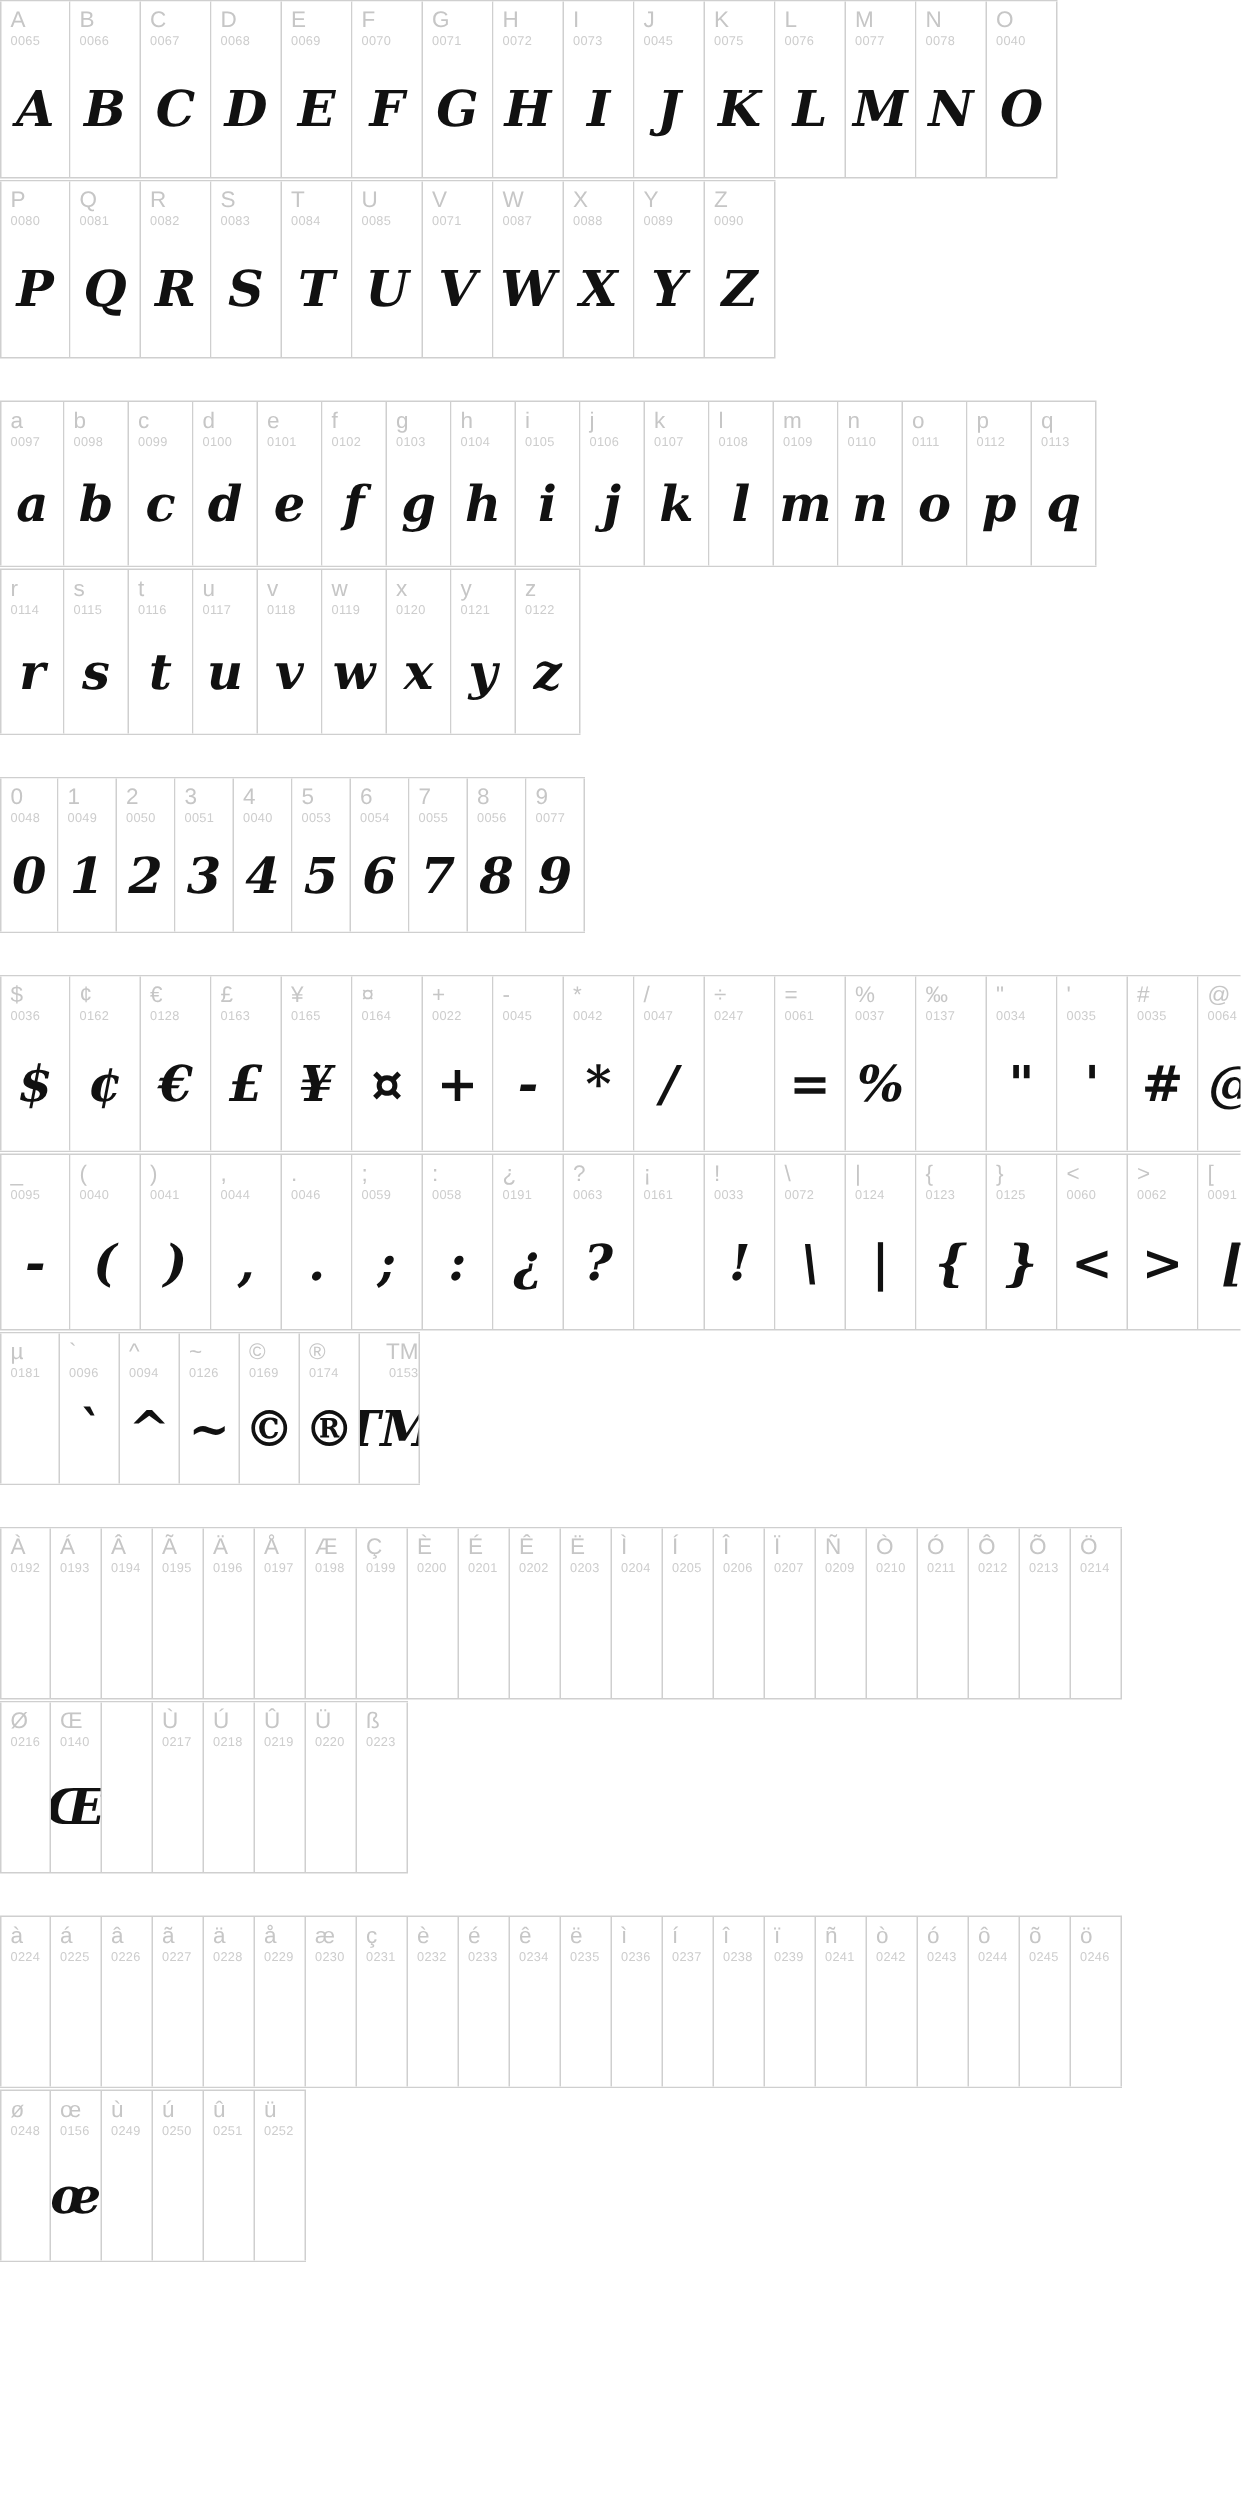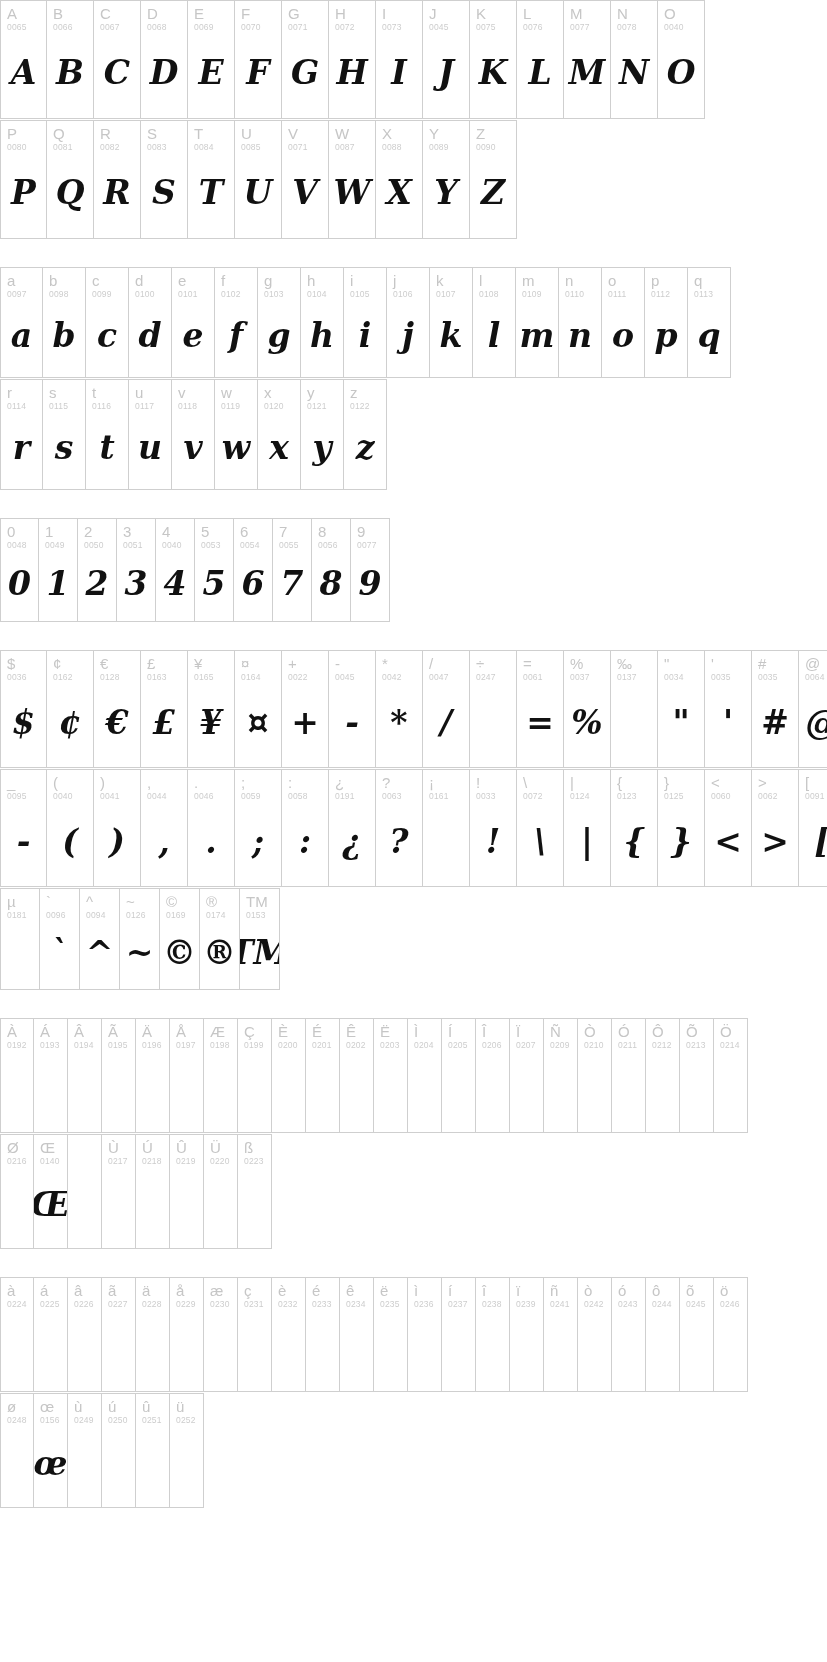--- a/index.html
+++ b/index.html
@@ -843,21 +843,21 @@
           </div>
           <div class="glyph">©</div>
         </div>
         <div class="cell" style="width: 40px;">
           <div class="cell-head">
             <span class="char-label">®</span>
             <span class="char-code">0174</span>
           </div>
           <div class="glyph">®</div>
         </div>
-        <div class="cell" style="width: 40px;">
+        <div class="cell" style="width: 40px; text-align: right;">
           <div class="cell-head">
             <span class="char-label">TM</span>
             <span class="char-code">0153</span>
           </div>
           <div class="glyph">TM</div>
         </div>
       </div>
     </div>
     <div class="gap-md"></div>
     <div class="block">

